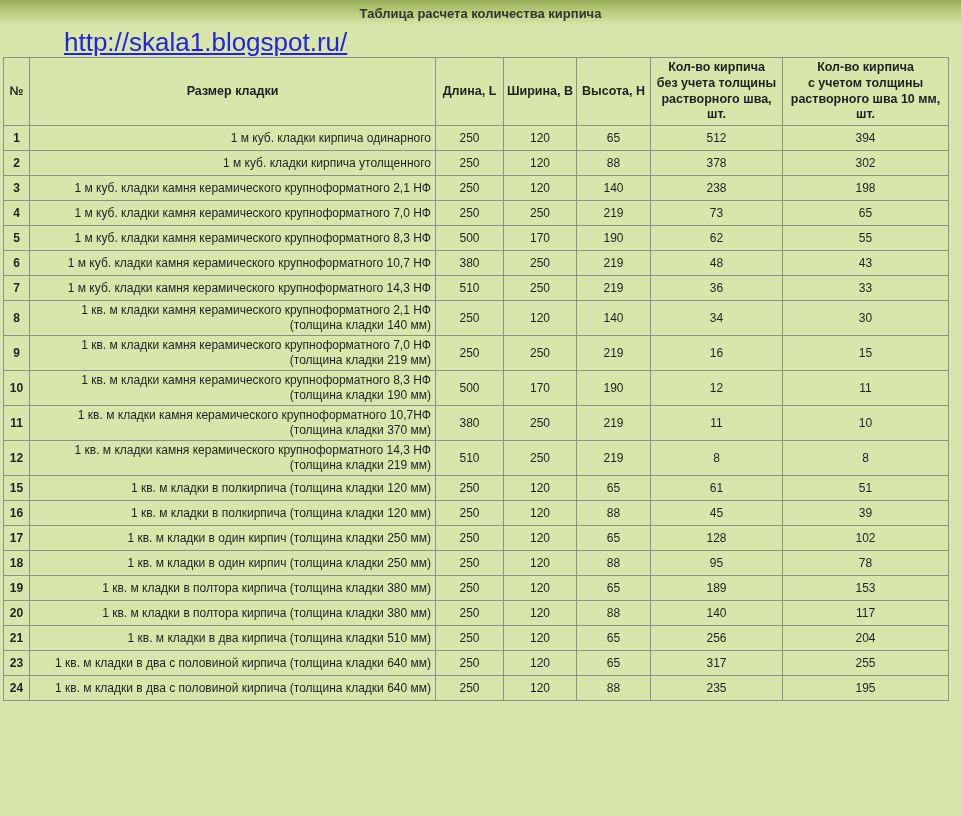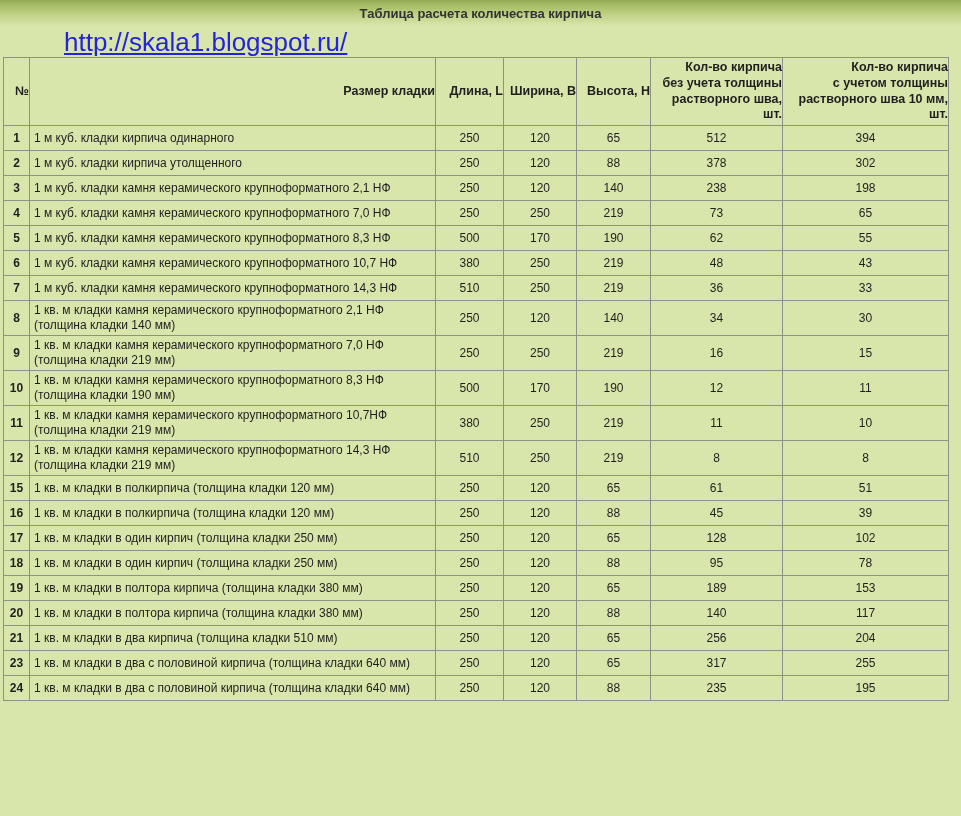--- a/index.html
+++ b/index.html
@@ -45,28 +45,28 @@
   .brick-table th, .brick-table td {
     border: 1px solid #8e9188;
     font-size: 12px;
     vertical-align: middle;
     overflow: hidden;
   }
   .brick-table thead th {
     height: 68px;
     font-size: 12.5px;
     font-weight: bold;
-    text-align: right;
+    text-align: center;
     white-space: pre-line;
     line-height: 1.25;
   }
   .brick-table tbody tr { height: 25px; }
   .cell-num { text-align: center; font-weight: bold; }
   .cell-name {
-    text-align: left;
+    text-align: right;
     padding: 2px 4px;
     white-space: pre-line;
     line-height: 1.25;
   }
   .cell-val { text-align: center; }
 </style>
 </head>
 <body>
 
 <div class="header-band">
@@ -192,21 +192,21 @@
 (толщина кладки 190 мм)</td>
     <td class="cell-val">500</td>
     <td class="cell-val">170</td>
     <td class="cell-val">190</td>
     <td class="cell-val">12</td>
     <td class="cell-val">11</td>
   </tr>
       <tr>
     <td class="cell-num">11</td>
     <td class="cell-name">1 кв. м кладки камня керамического крупноформатного 10,7НФ
-(толщина кладки 219 мм)</td>
+(толщина кладки 370 мм)</td>
     <td class="cell-val">380</td>
     <td class="cell-val">250</td>
     <td class="cell-val">219</td>
     <td class="cell-val">11</td>
     <td class="cell-val">10</td>
   </tr>
       <tr>
     <td class="cell-num">12</td>
     <td class="cell-name">1 кв. м кладки камня керамического крупноформатного 14,3 НФ
 (толщина кладки 219 мм)</td>

